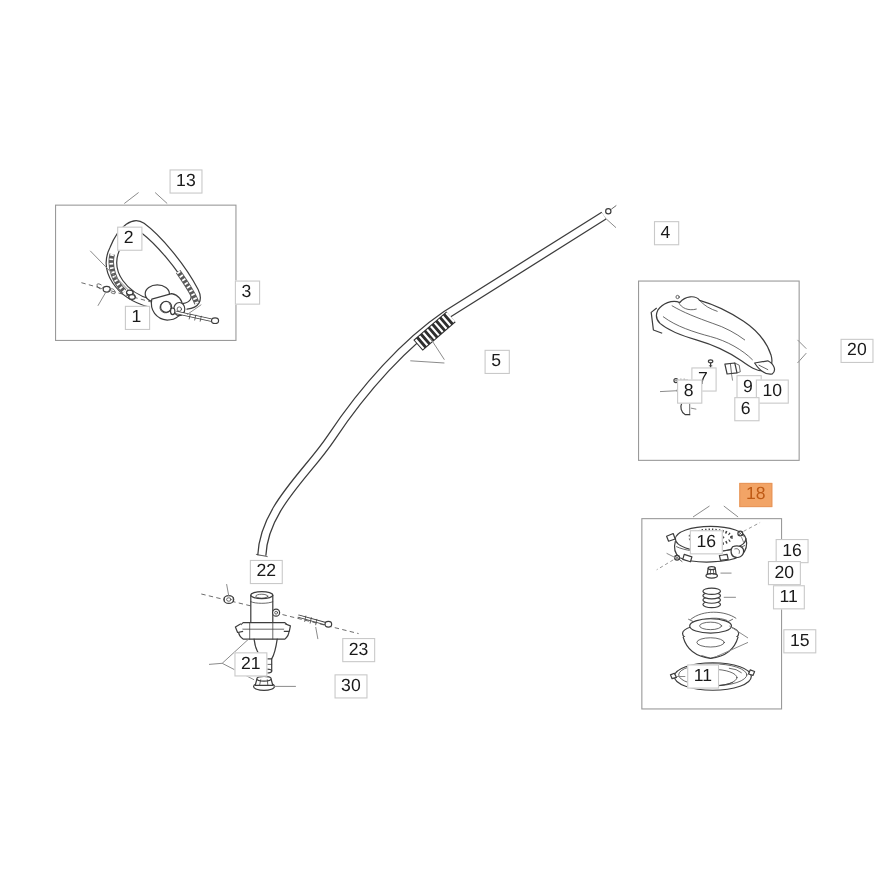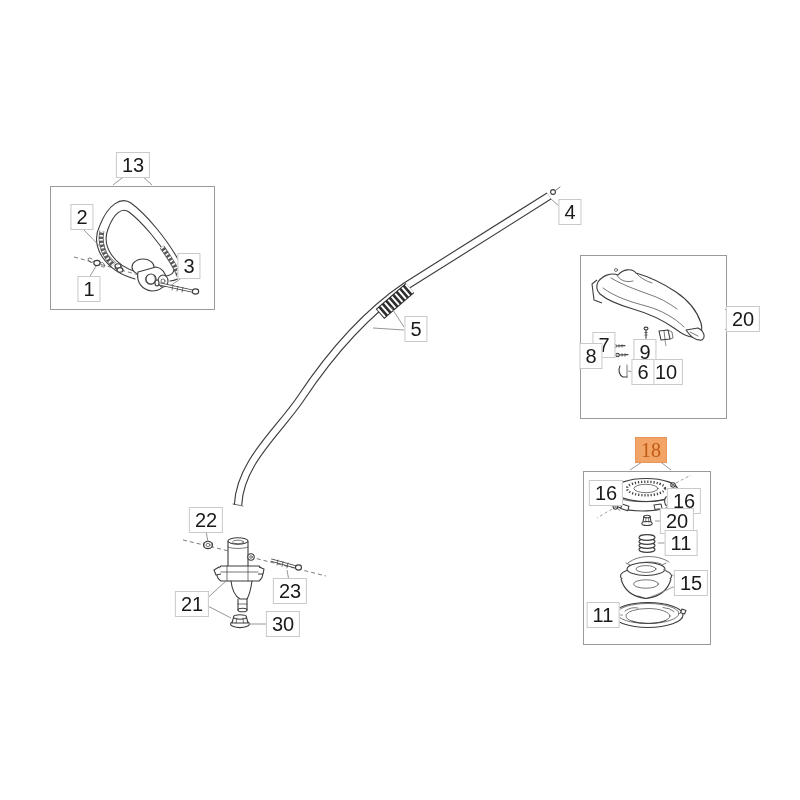--- a/index.html
+++ b/index.html
@@ -7,23 +7,23 @@
     --label-bg:#ffffff; --label-border:#c9c9c9; --label-text:#1a1a1a;
     --group-border:#9a9a9a; --highlight-bg:#f2a466; --highlight-border:#e8965a; --highlight-text:#bf5a15;
   }
   html,body{margin:0;padding:0;background:var(--background);}
   .stage{position:relative;width:800px;height:800px;background:var(--background);
          font-family:"Liberation Sans",sans-serif;overflow:hidden;}
   svg{position:absolute;left:0;top:0;z-index:1;}
   .gbox{position:absolute;border:1px solid var(--group-border);z-index:2;background:transparent;}
   .callout{position:absolute;transform:translate(-50%,-50%);background:var(--label-bg);
            border:1px solid var(--label-border);color:var(--label-text);
-           font-size:20px;line-height:1;padding:2px 5px;min-width:11px;text-align:right;z-index:3;}
+           font-size:16px;line-height:1;padding:2px 5px;min-width:11px;text-align:left;z-index:3;margin-left:36px;}
   .callout.hl{background:var(--highlight-bg);border-color:var(--highlight-border);
-              color:var(--highlight-text);font-family:Liberation Serif, serif;}
+              color:var(--highlight-text);}
   
   .art{fill:none;stroke:var(--line-color);stroke-width:1.1;stroke-linecap:round;stroke-linejoin:round;}
   .artf{fill:#fff;stroke:var(--line-color);stroke-width:1.1;stroke-linejoin:round;}
   .thin{stroke-width:0.7;}
   .leader{stroke:var(--leader-color);stroke-width:0.9;fill:none;}
   .ldash{stroke:var(--leader-color);stroke-width:0.8;fill:none;stroke-dasharray:3 2.5;}
   .dash{stroke:#6b6b6b;stroke-width:0.9;stroke-dasharray:4 3;fill:none;}
   .tube-o{stroke:var(--line-color);stroke-width:8.5;fill:none;}
   .tube-i{stroke:#fff;stroke-width:6.2;fill:none;}
   .sleeve-o{stroke:#2e2e2e;stroke-width:13;fill:none;}
@@ -263,21 +263,21 @@
 <div class="callout" style="left:133px;top:165px">13</div>
 <div class="callout" style="left:82px;top:217px">2</div>
 <div class="callout" style="left:89px;top:289px">1</div>
 <div class="callout" style="left:189px;top:266px">3</div>
 <div class="callout" style="left:570px;top:212px">4</div>
 <div class="callout" style="left:416px;top:329px">5</div>
 <div class="callout" style="left:743px;top:319px">20</div>
 <div class="callout" style="left:604px;top:345px">7</div>
 <div class="callout" style="left:591px;top:356px">8</div>
 <div class="callout" style="left:645px;top:352px">9</div>
-<div class="callout" style="left:666px;top:372px">10</div>
+<div class="callout" style="left:666px;top:356px">10</div>
 <div class="callout" style="left:643px;top:372px">6</div>
 <div class="callout hl" style="left:651px;top:450px">18</div>
 <div class="callout" style="left:606px;top:493px">16</div>
 <div class="callout" style="left:684px;top:501px">16</div>
 <div class="callout" style="left:677px;top:521px">20</div>
 <div class="callout" style="left:681px;top:543px">11</div>
 <div class="callout" style="left:691px;top:583px">15</div>
 <div class="callout" style="left:603px;top:615px">11</div>
 <div class="callout" style="left:206px;top:520px">22</div>
 <div class="callout" style="left:290px;top:591px">23</div>

